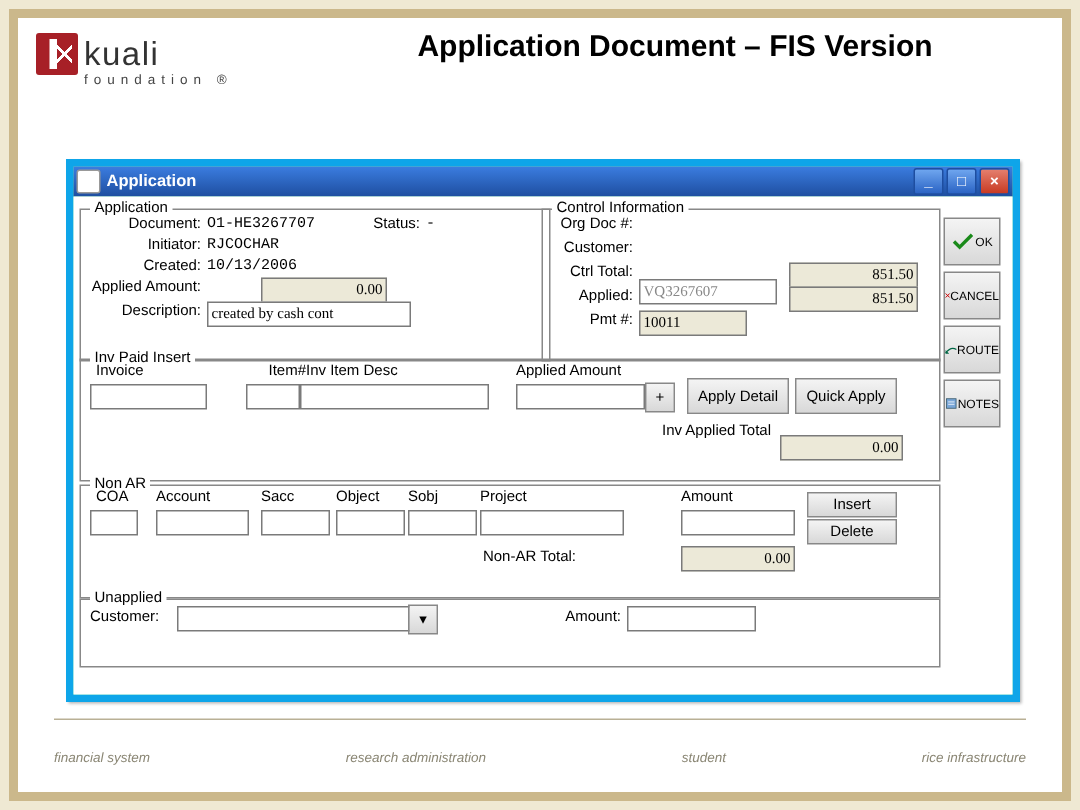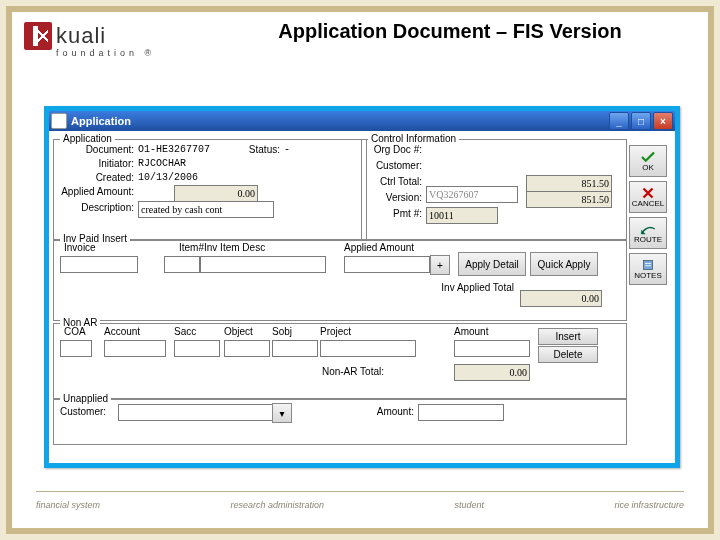--- a/index.html
+++ b/index.html
@@ -26,24 +26,24 @@
 
 .body{background:#fff;position:relative;height:332px;font-size:10px}
 .fieldset{position:absolute;border:1px solid #888;padding:4px 6px 6px 6px}
 .legend{position:absolute;top:-7px;left:6px;background:#fff;padding:0 3px;font-size:10px}
 .lbl{position:absolute;font-size:10px;text-align:right}
 .val{position:absolute;font-size:10px;font-family:"Courier New",monospace}
 .inp{position:absolute;border:1px solid #7a7a7a;background:#fff;height:15px;font-size:10px;padding:0 2px;font-family:Tahoma}
 .inp.ro{background:#ece9d8}
 .btn3d{position:absolute;border:1px solid #888;background:linear-gradient(#f4f4f4,#d8d8d8);height:18px;font-size:10px;display:flex;align-items:center;justify-content:center;cursor:pointer}
 
-.sidebtn{position:absolute;width:36px;height:30px;border:1px solid #888;background:linear-gradient(#f4f4f4,#d8d8d8);font-size:8px;text-align:right;cursor:pointer;display:flex;flex-direction:column;align-items:center;justify-content:center}
+.sidebtn{position:absolute;width:36px;height:30px;border:1px solid #888;background:linear-gradient(#f4f4f4,#d8d8d8);font-size:8px;text-align:right;cursor:pointer;display:flex;flex-direction:row;align-items:center;justify-content:center}
 .sidebtn .ic{width:16px;height:12px}
 
-.footer{position:absolute;left:24px;right:24px;bottom:18px;border-top:1px solid #b9b095;display:flex;justify-content:space-between;padding-top:8px;font-size:9px;color:#8a8674;font-style:italic}
+.footer{position:absolute;left:24px;right:24px;bottom:18px;border-top:1px solid #b9b095;display:flex;justify-content:space-between;padding-top:20px;font-size:9px;color:#8a8674;font-style:italic}
 </style>
 </head>
 <body>
 
 <div class="frame">
 
   <div class="logo-wrap">
     <div class="logo">
       <div class="logo-icon"></div>
       <div class="logo-text">kuali</div>
@@ -81,21 +81,21 @@
         <input class="inp" style="left: 84px; top: 61px; width: 130px;" value="created by cash cont">
       </div>
 
       <div class="fieldset" style="left:312px;top:8px;width:252px;height:90px">
         <div class="legend">Control Information</div>
         <span class="lbl" style="left:0;top:4px;width:60px">Org Doc #:</span>
         <input class="inp" style="left: 64px; top: 2px; width: 86px; color: rgb(136, 136, 136); margin-top: 44px;" value="VQ3267607">
         <span class="lbl" style="left:0;top:20px;width:60px">Customer:</span>
         <span class="lbl" style="left:0;top:36px;width:60px">Ctrl Total:</span>
         <input class="inp ro" style="left: 164px; top: 35px; width: 80px; text-align: right;" readonly="" value="851.50">
-        <span class="lbl" style="left:0;top:52px;width:60px">Version:</span>
+        <span class="lbl" style="left:0;top:52px;width:60px">Applied:</span>
         <input class="inp ro" style="left: 164px; top: 51px; width: 80px; text-align: right;" readonly="" value="851.50">
         <span class="lbl" style="left:0;top:68px;width:60px">Pmt #:</span>
         <input class="inp ro" style="left: 64px; top: 67px; width: 66px;" readonly="" value="10011">
       </div>
 
       <div class="fieldset" style="left:4px;top:108px;width:560px;height:70px">
         <div class="legend">Inv Paid Insert</div>
         <span class="lbl" style="left:10px;top:2px;width:50px;text-align:left">Invoice</span>
         <span class="lbl" style="left:110px;top:2px;width:40px;text-align:right">Item#</span>
         <span class="lbl" style="left:150px;top:2px;width:80px;text-align:left">Inv Item Desc</span>

